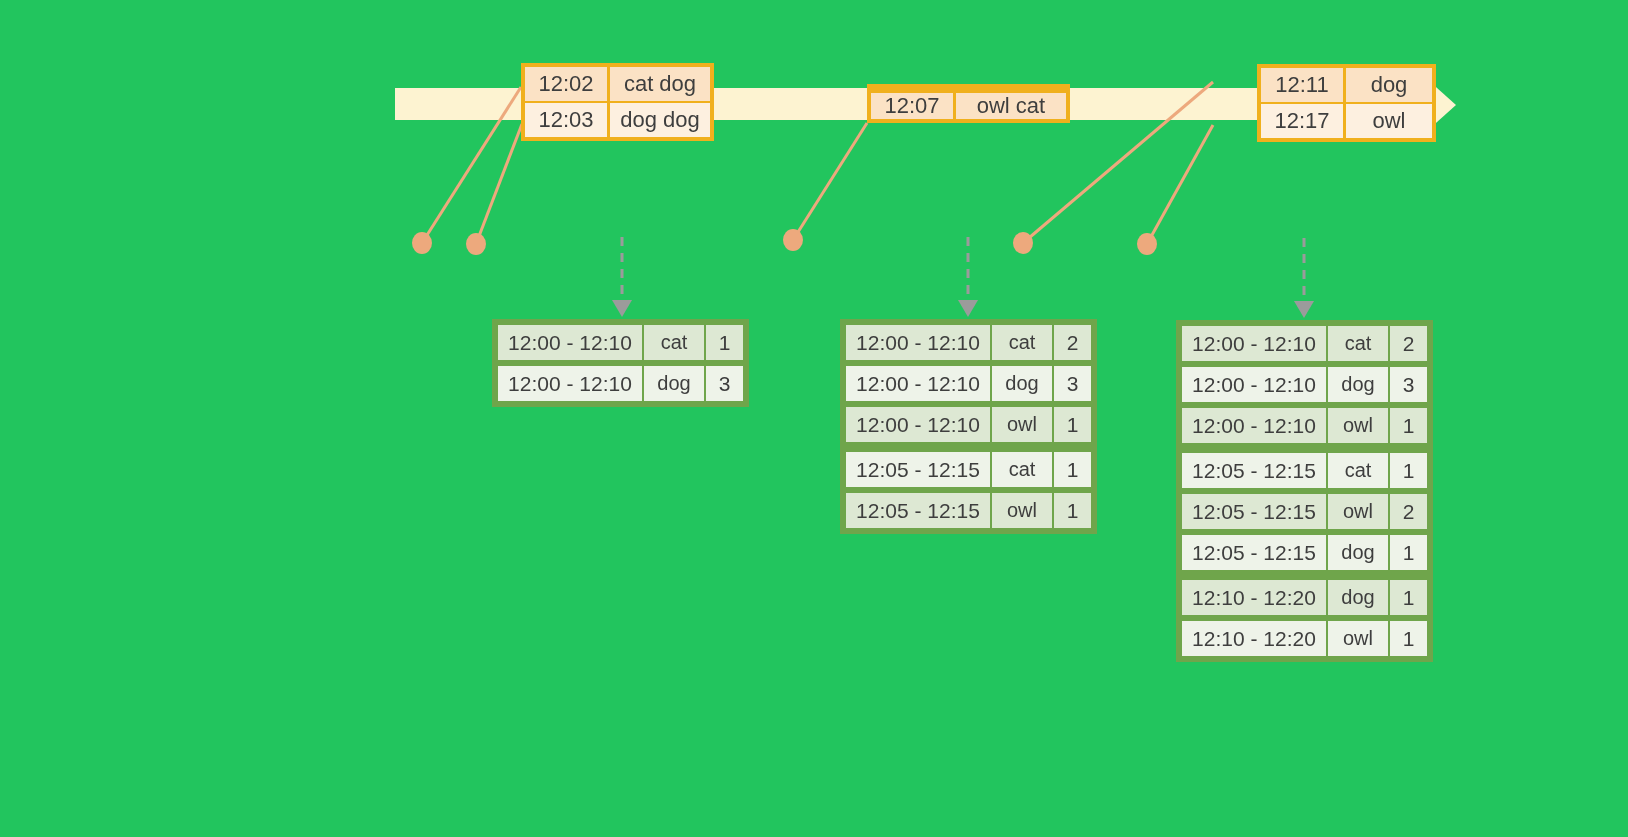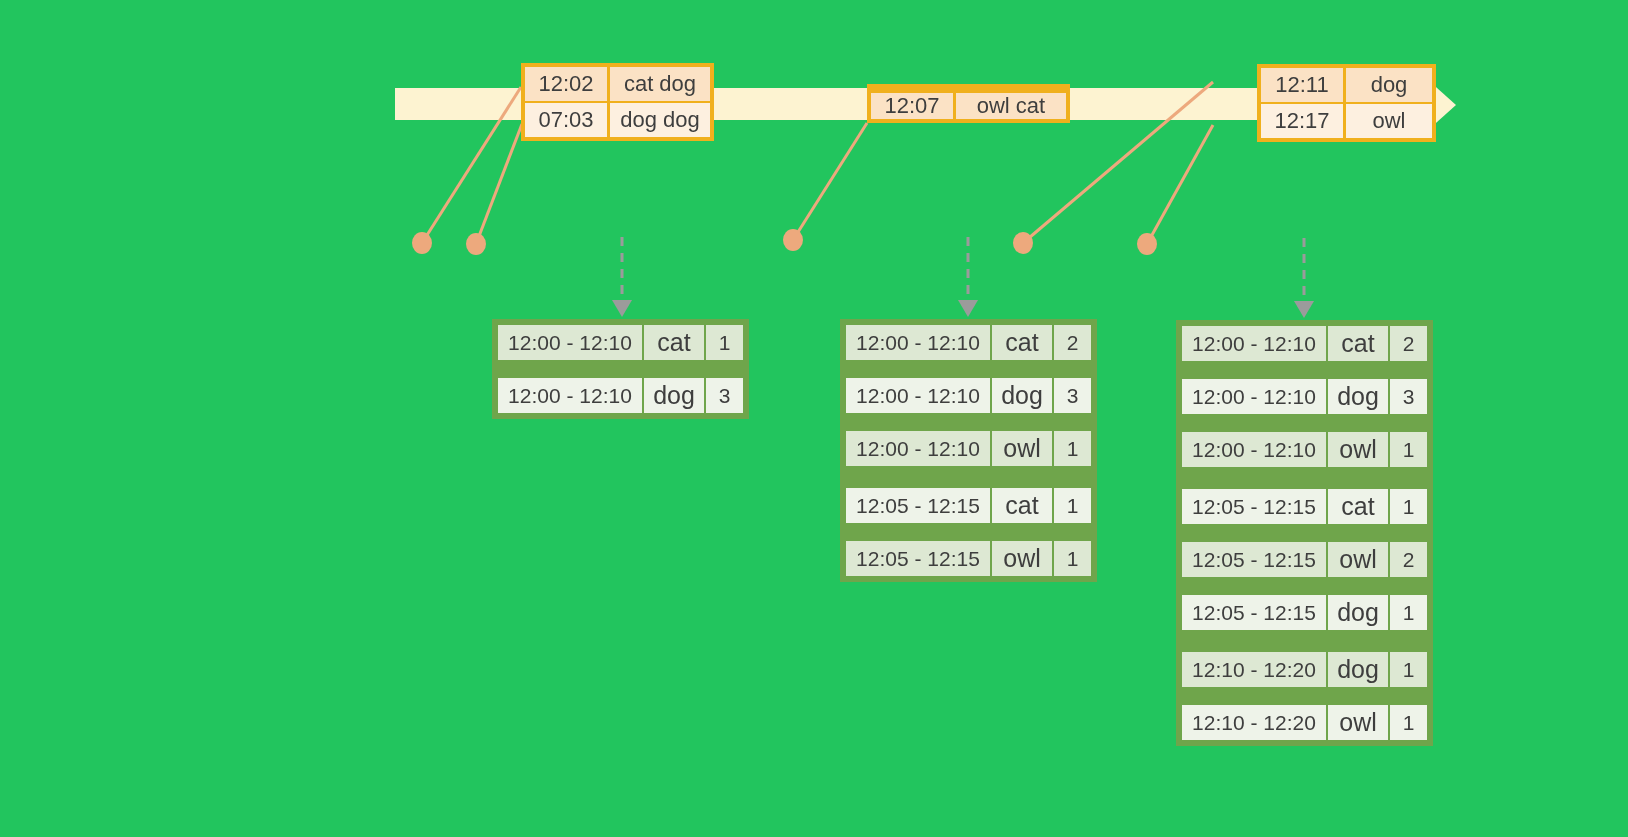--- a/index.html
+++ b/index.html
@@ -16,27 +16,27 @@
   .erow.single{height:31px;align-items:flex-end;}
   .erow .time{width:82px;display:flex;align-items:center;justify-content:center;
               font-size:22px;}
   .erow .words{flex:1;display:flex;align-items:center;justify-content:center;
                font-size:22px;}
   .erow.dark  > div{background:#fbe2c5;}
   .erow.light > div{background:#fdf0e0;}
 
   
   .gtable{position:absolute;border:6px solid #6fa54b;background:#6fa54b;
-          display:flex;flex-direction:column;gap:18px;z-index:3;}
+          display:flex;flex-direction:column;gap:6px;z-index:3;}
   .grow{display:flex;gap:2px;height:35px;}
   .grow.grp{margin-top:4px;}   
   .grow .win{width:144px;display:flex;align-items:center;justify-content:center;
              font-size:21px;}
   .grow .word{width:60px;display:flex;align-items:center;justify-content:center;
-              font-size:25px;}
+              font-size:20px;}
   .grow .cnt{width:37px;display:flex;align-items:center;justify-content:center;
              font-size:21px;}
   .grow.dark  > div{background:#dde8d3;}
   .grow.light > div{background:#eef3e9;}
 </style>
 </head>
 <body>
 
 <div id="canvas">
 
@@ -72,21 +72,21 @@
       <polygon points="1294,301 1314,301 1304,318" stroke="none"></polygon>
     </g>
   </svg>
 
   <div class="etable" style="left:521px;top:63px;width:185px;">
     <div class="erow dark">
       <div class="time">12:02</div>
       <div class="words">cat dog</div>
     </div>
     <div class="erow light">
-      <div class="time">07:03</div>
+      <div class="time">12:03</div>
       <div class="words">dog dog</div>
     </div>
   </div>
 
   <div class="etable" style="left:867px;top:84px;width:195px;">
     <div class="erow dark single">
       <div class="time">12:07</div>
       <div class="words">owl cat</div>
     </div>
   </div>

